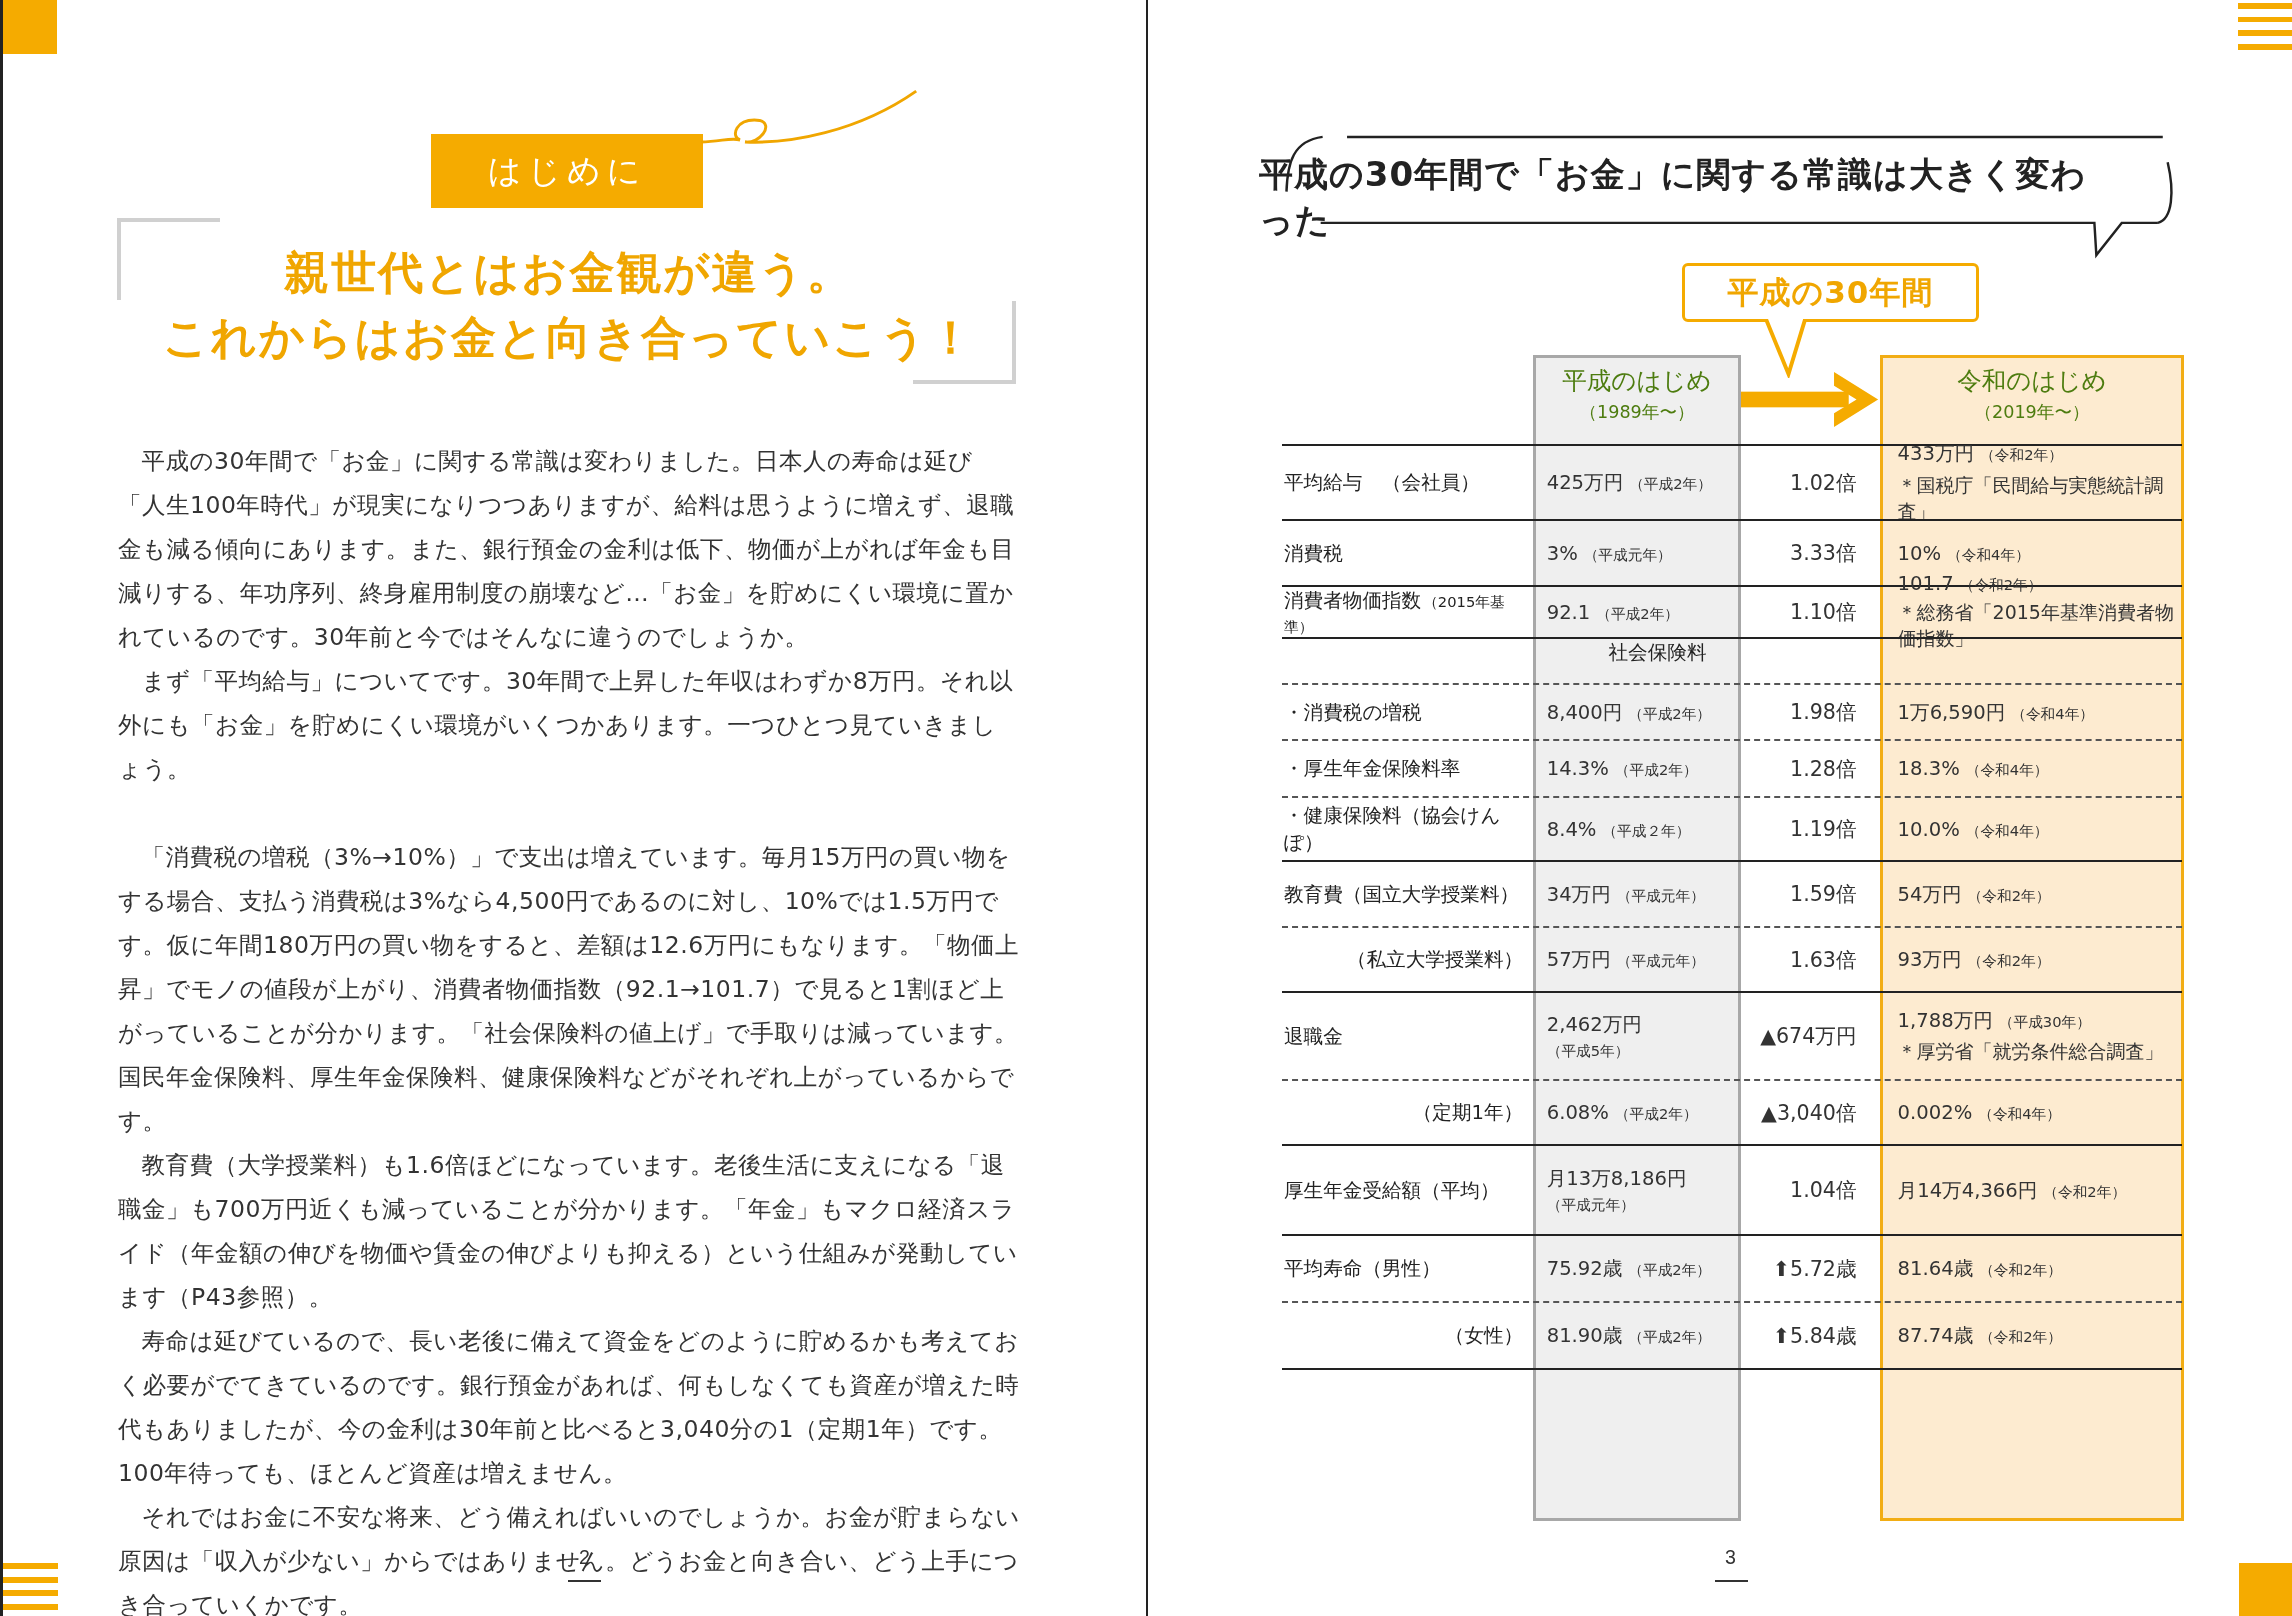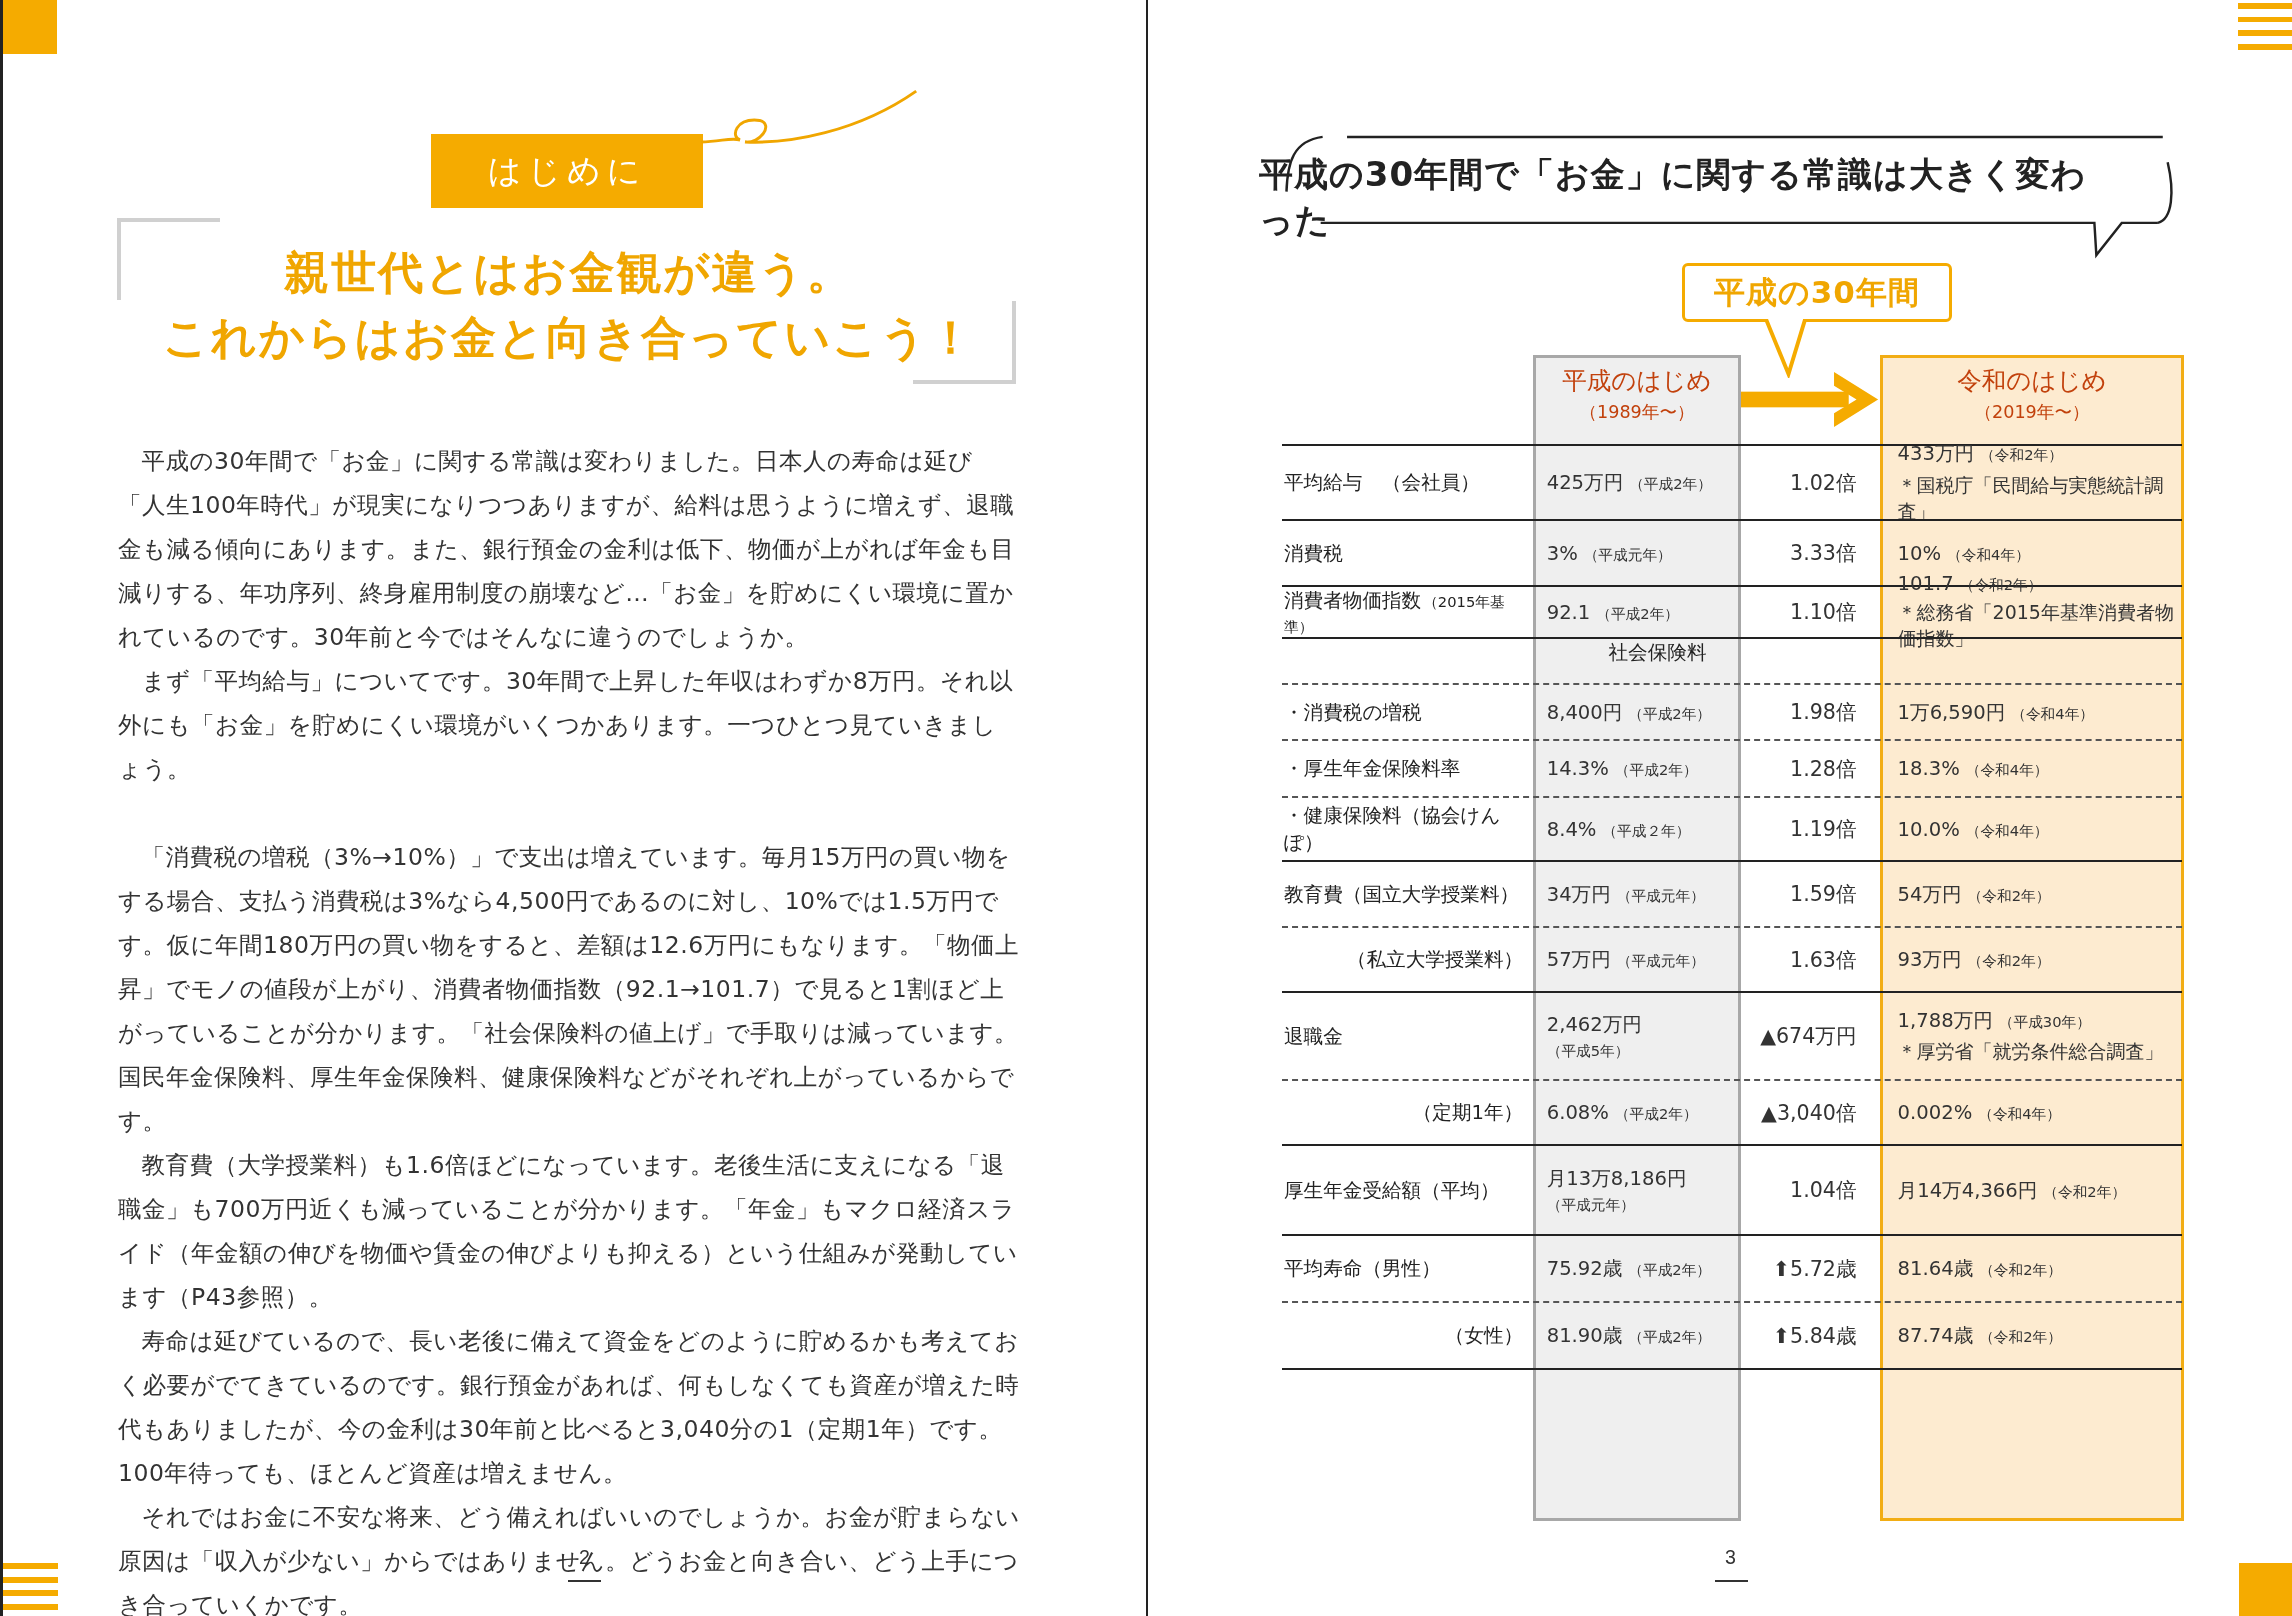--- a/index.html
+++ b/index.html
@@ -32,30 +32,30 @@
   .body-text p { text-indent: 1em; }
   .body-text p.gap { margin-top: 44px; }
 
   .page-num { font-family: "Liberation Sans", sans-serif; font-size: 19.6px; color: #333; text-align: center; width: 39px; }
   .page-num-line { height: 2px; background: #333; width: 33px; }
 
   
   .bubble { left: 1282px; top: 133px; width: 896px; height: 88px; }
   .bubble-text { left: 1259px; top: 152px; width: 843px; font-size: 34px; letter-spacing: 1px; color: #222; font-weight: bold; }
 
-  .callout { left: 1682px; top: 263px; width: 270px; height: 59px; border: 3.9px solid #f5ab00; border-radius: 5.9px;
+  .callout { left: 1682px; top: 263px; width: 297px; height: 59px; border: 3.9px solid #f5ab00; border-radius: 5.9px;
     background: #fff; color: #f0a600; font-weight: bold; font-size: 31px; display: flex; align-items: center; justify-content: center; letter-spacing: 1px; }
   .callout-tail { left: 1764px; top: 319px; width: 49px; height: 59px; }
 
   .col-gray { left: 1533px; top: 355px; width: 208px; height: 1166px; background: #efefef; border: 3.9px solid #a8a8a8; }
   .col-orange { left: 1880px; top: 355px; width: 304px; height: 1166px; background: #fdebd0; border: 3.9px solid #f2ad14; }
 
   .arrow { left: 1741px; top: 370px; width: 142px; height: 59px; }
 
-  .head-cell { text-align: center; color: #c2410c; }
+  .head-cell { text-align: center; color: #4d7c0f; }
   .head-cell .t { font-size: 24.5px; line-height: 35px; }
   .head-cell .s { font-size: 17.6px; line-height: 29px; }
 
   .table { left: 1282px; top: 444px; width: 900px; }
   .row { position: relative; display: flex; align-items: center; border-top: 2px solid #222; }
   .row.dashed { border-top: 2px dashed #555; }
   .row.last-border { border-bottom: 2px solid #222; }
   .c-label { width: 251px; padding-left: 2px; font-size: 19.6px; color: #222; }
   .c-label.indent-r { text-align: right; padding-right: 9.8px; }
   .c-old { width: 208px; padding-left: 13.7px; font-size: 19.6px; color: #333; }

